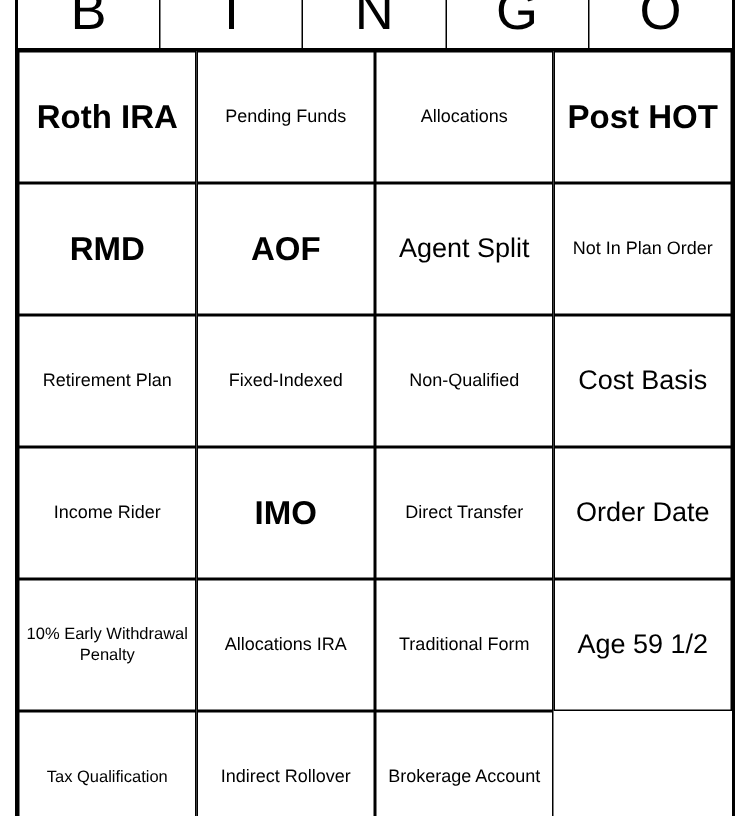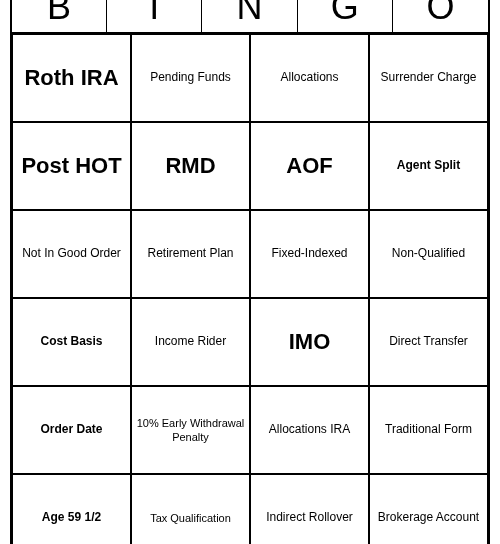--- a/index.html
+++ b/index.html
@@ -59,22 +59,22 @@
       font-size: 13px;
       line-height: 1.3;
     }
 
     .bingo-cell.large-text {
       font-size: 22px;
       font-weight: bold;
     }
 
     .bingo-cell.medium-text {
-      font-size: 12px;
-      font-weight: bold;
+      font-size: 18px;
+      font-weight: normal;
     }
 
     .bingo-cell.small-text {
       font-size: 12px;
     }
 
     .bingo-cell.xsmall-text {
       font-size: 11px;
     }
   </style>
@@ -86,26 +86,25 @@
   <div class="bingo-header-cell">B</div>
       <div class="bingo-header-cell">I</div>
       <div class="bingo-header-cell">N</div>
       <div class="bingo-header-cell">G</div>
       <div class="bingo-header-cell">O</div>
     </div>
   <div class="bingo-grid">
   <div class="bingo-cell large-text">Roth IRA</div>
       <div class="bingo-cell small-text">Pending Funds</div>
       <div class="bingo-cell small-text">Allocations</div>
-      <div class="bingo-cell small-text">Surrender Charge</div>
       <div class="bingo-cell large-text">Post HOT</div>
       <div class="bingo-cell large-text">RMD</div>
       <div class="bingo-cell large-text">AOF</div>
       <div class="bingo-cell medium-text">Agent Split</div>
-      <div class="bingo-cell small-text">Not In Good Order</div>
+      <div class="bingo-cell small-text">Not In Plan Order</div>
       <div class="bingo-cell small-text">Retirement Plan</div>
       <div class="bingo-cell small-text">Fixed-Indexed</div>
       <div class="bingo-cell small-text">Non-Qualified</div>
       <div class="bingo-cell medium-text">Cost Basis</div>
       <div class="bingo-cell small-text">Income Rider</div>
       <div class="bingo-cell large-text">IMO</div>
       <div class="bingo-cell small-text">Direct Transfer</div>
       <div class="bingo-cell medium-text">Order Date</div>
       <div class="bingo-cell xsmall-text">10% Early Withdrawal Penalty</div>
       <div class="bingo-cell small-text">Allocations IRA</div>

